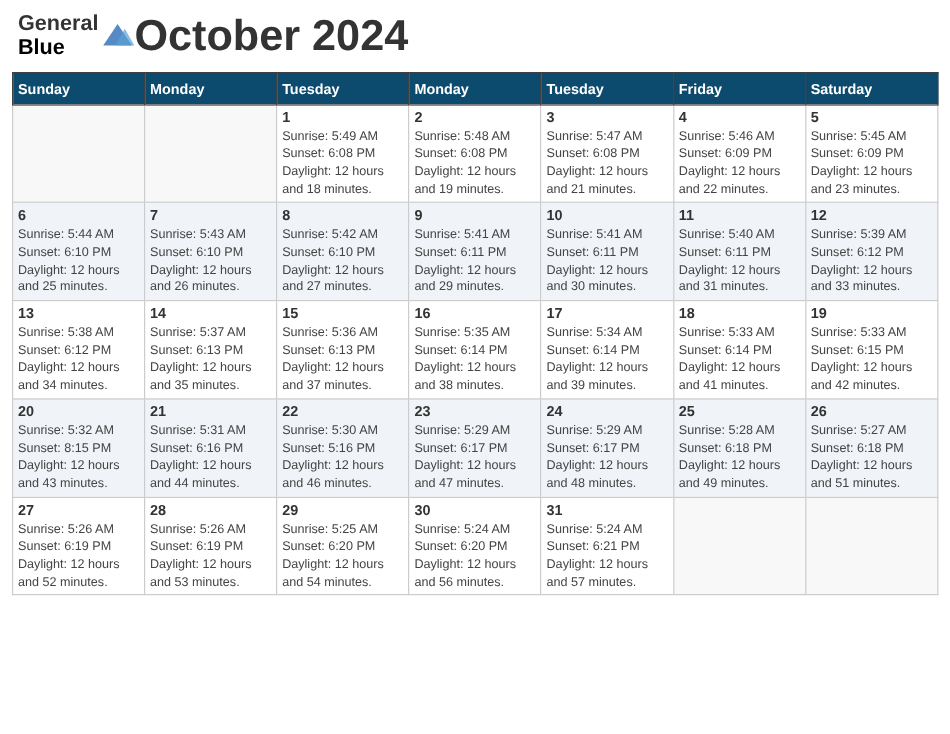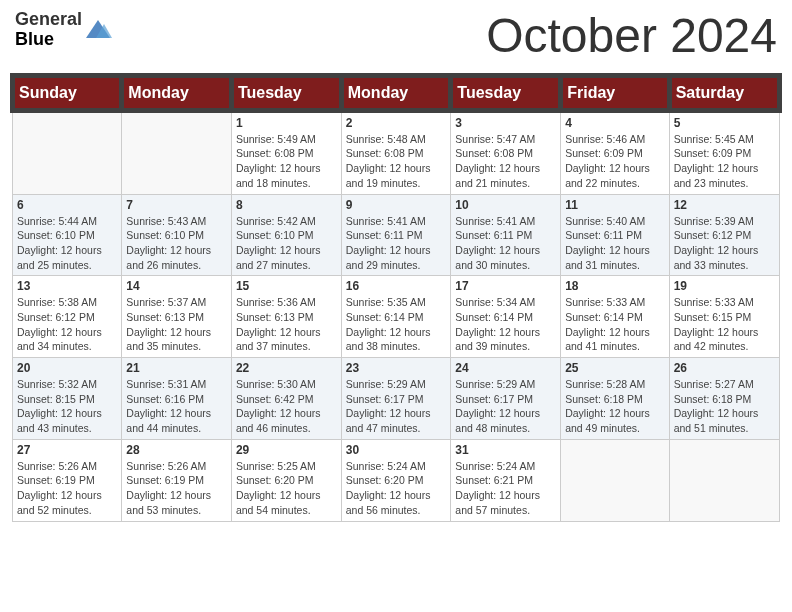--- a/index.html
+++ b/index.html
@@ -5,21 +5,21 @@
     * { box-sizing: border-box; margin: 0; padding: 0; }
     body {
       font-family: Arial, sans-serif;
       background: #fff;
       width: 792px;
       min-height: 612px;
       padding: 10px;
     }
     .header {
       display: flex;
-      justify-content: space-between;
+      justify-content: flex-start;
       align-items: flex-start;
       margin-bottom: 10px;
       padding: 0 5px;
     }
     .logo {
       display: flex;
       align-items: center;
       gap: 2px;
     }
     .logo-text {
@@ -30,42 +30,42 @@
     .logo-general { color: #333; }
     .logo-blue { color: #000000; }
     .logo-icon {
       width: 28px;
       height: 28px;
     }
     .title-block {
       text-align: right;
     }
     .month-title {
-      font-size: 48px;
-      font-weight: normal;
+      font-size: 36px;
+      font-weight: bold;
       color: #333;
       line-height: 1.1;
     }
     .subtitle {
       font-size: 16px;
       color: #555;
     }
     .calendar {
       width: 100%;
       border-collapse: collapse;
       font-size: 11px;
     }
     .calendar th {
-      background: #7f1d1d;
+      background: #0c4a6e;
       color: #fff;
       padding: 6px 4px;
       text-align: left;
-      font-size: 16px;
+      font-size: 12px;
       font-weight: bold;
-      border: 5px solid #404040;
+      border: 1px solid #404040;
     }
     .calendar td {
       border: 1px solid #ccc;
       vertical-align: top;
       padding: 3px 4px;
       width: 113px;
       min-height: 80px;
       background: #fff;
     }
     .calendar td.empty {
@@ -249,21 +249,21 @@
         </td>
         <td>
           <div class="day-number">21</div>
           <div class="day-info">Sunrise: 5:31 AM
 Sunset: 6:16 PM
 Daylight: 12 hours and 44 minutes.</div>
         </td>
         <td>
           <div class="day-number">22</div>
           <div class="day-info">Sunrise: 5:30 AM
-Sunset: 6:42 PM
+Sunset: 5:16 PM
 Daylight: 12 hours and 46 minutes.</div>
         </td>
         <td>
           <div class="day-number">23</div>
           <div class="day-info">Sunrise: 5:29 AM
 Sunset: 6:17 PM
 Daylight: 12 hours and 47 minutes.</div>
         </td>
         <td>
           <div class="day-number">24</div>

